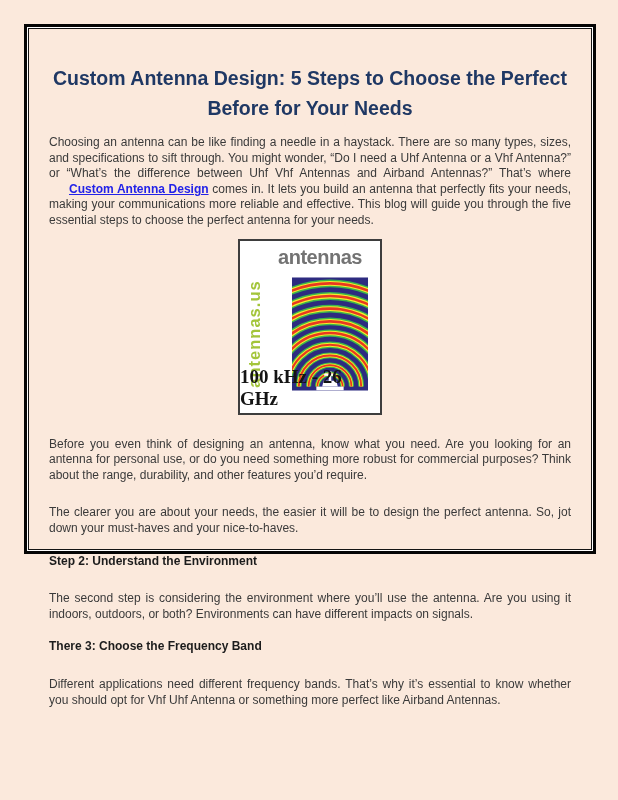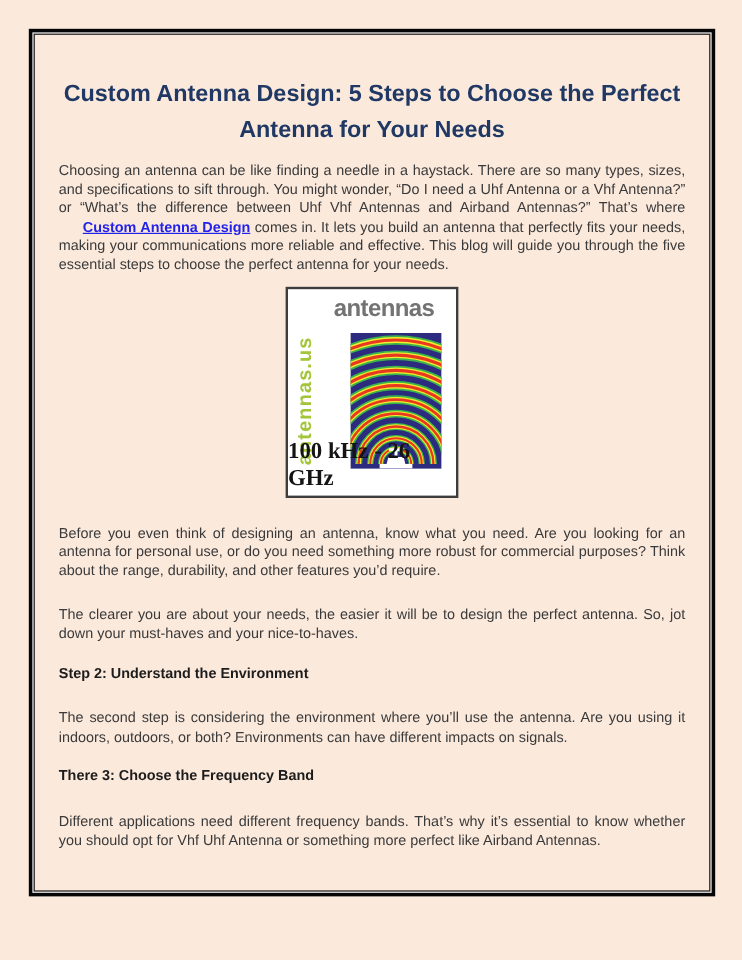--- a/index.html
+++ b/index.html
@@ -6,21 +6,21 @@
   html, body { margin: 0; padding: 0; }
   body {
     width: 618px; height: 800px;
     background: #fbe9dc;
     font-family: "Liberation Sans", sans-serif;
     position: relative;
     overflow: hidden;
   }
   .frame-outer {
     position: absolute; left: 24px; top: 24px;
-    width: 572px; height: 723px;
+    width: 572px; height: 530px;
     border: 3px solid #050505;
     background: #ffffff;
     padding: 1px;
   }
   .frame-inner {
     width: 100%; height: 100%;
     border: 1px solid #141414;
     background: #fbe9dc;
   }
   .doc {
@@ -82,21 +82,21 @@
 </style>
 </head>
 <body>
 
 <div class="frame-outer">
   <div class="frame-inner">
     <div class="doc">
 
       <h1 class="title">
         <span class="tline">Custom Antenna Design: 5 Steps to Choose the Perfect</span>
-        <span class="tline">Antenna for Your Needs</span>
+        <span class="tline">Before for Your Needs</span>
       </h1>
 
       <p class="body"><span>Choosing an antenna can be like finding a needle in a haystack. There are so many types, sizes, and specifications to sift through. You might wonder, “Do I need a Uhf Antenna or a Vhf Antenna?” or “What’s the difference between Uhf Vhf Antennas and Airband Antennas?” That’s where </span><a class="link" href="#">Custom Antenna Design</a><span> comes in. It lets you build an antenna that perfectly fits your needs, making your communications more reliable and effective. This blog will guide you through the five essential steps to choose the perfect antenna for your needs.</span></p>
 
       <div class="img-wrap">
         <div class="logo-box">
           <div class="brand">antennas</div>
           <div class="side">antennas.us</div>
           <svg class="pattern" width="76" height="114" viewBox="0 0 78 116">
             <defs>

